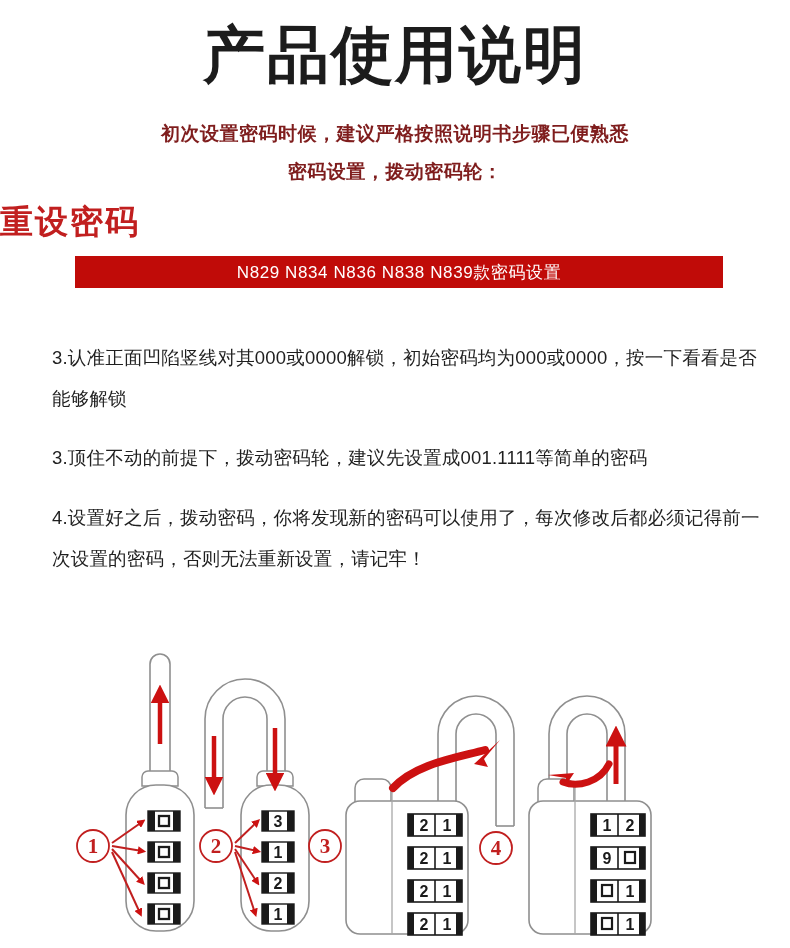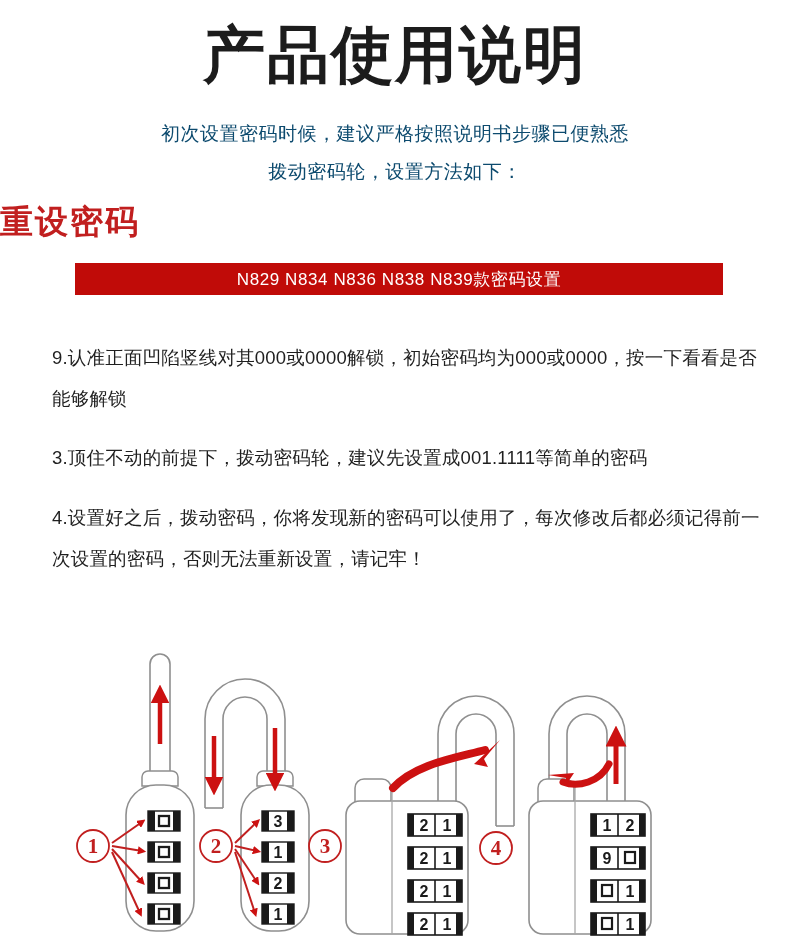--- a/index.html
+++ b/index.html
@@ -32,41 +32,42 @@
   }
 
   .subtitle-block {
     position: absolute;
     top: 115px;
     left: 0;
     width: 790px;
     text-align: center;
     font-size: 19px;
     line-height: 38px;
-    color: #0c4a6e;
+    color: #7f1d1d;
     letter-spacing: 0.5px;
+    font-weight: bold;
   }
   .subtitle-block .line { display: block; }
 
   .reset-title {
     position: absolute;
     top: 200px;
     left: 0;
     width: 790px;
     text-align: left;
     font-size: 33px;
     line-height: 44px;
     font-weight: bold;
     letter-spacing: 2px;
   }
 
   
   .banner {
     position: absolute;
-    top: 263px;
+    top: 256px;
     left: 75px;
     width: 648px;
     height: 32px;
     display: flex;
     align-items: center;
     justify-content: center;
   }
   .banner-text {
     color: #ffffff;
     font-size: 17px;
@@ -100,31 +101,31 @@
   }
   .diagram svg { display: block; }
 </style>
 </head>
 <body>
 
 <div class="page-title">产品使用说明</div>
 
 <div class="subtitle-block">
   <span class="line">初次设置密码时候，建议严格按照说明书步骤已便熟悉</span>
-  <span class="line">拨动密码轮，设置方法如下：</span>
+  <span class="line">密码设置，拨动密码轮：</span>
 </div>
 
 <div class="reset-title" style="color: rgb(193, 31, 31);">重设密码</div>
 
 <div class="banner" style="background: rgb(192, 11, 8);">
   <span class="banner-text" style="color: rgb(255, 255, 255);">N829  N834  N836  N838  N839款密码设置</span>
 </div>
 
 <div class="steps">
-  <p class="step">9.认准正面凹陷竖线对其000或0000解锁，初始密码均为000或0000，按一下看看是否能够解锁</p>
+  <p class="step">3.认准正面凹陷竖线对其000或0000解锁，初始密码均为000或0000，按一下看看是否能够解锁</p>
   <p class="step">3.顶住不动的前提下，拨动密码轮，建议先设置成001.1111等简单的密码</p>
   <p class="step">4.设置好之后，拨动密码，你将发现新的密码可以使用了，每次修改后都必须记得前一次设置的密码，否则无法重新设置，请记牢！</p>
 </div>
 
 <div class="diagram">
 <svg width="790" height="312" viewBox="0 0 790 312" xmlns="http://www.w3.org/2000/svg">
   <defs>
     <marker id="arrowThin" viewBox="0 0 10 10" refX="5" refY="5" markerWidth="4.2" markerHeight="4.2" orient="auto-start-reverse">
       <path d="M0,0 L10,5 L0,10 z" fill="#cc1111"></path>
     </marker>

